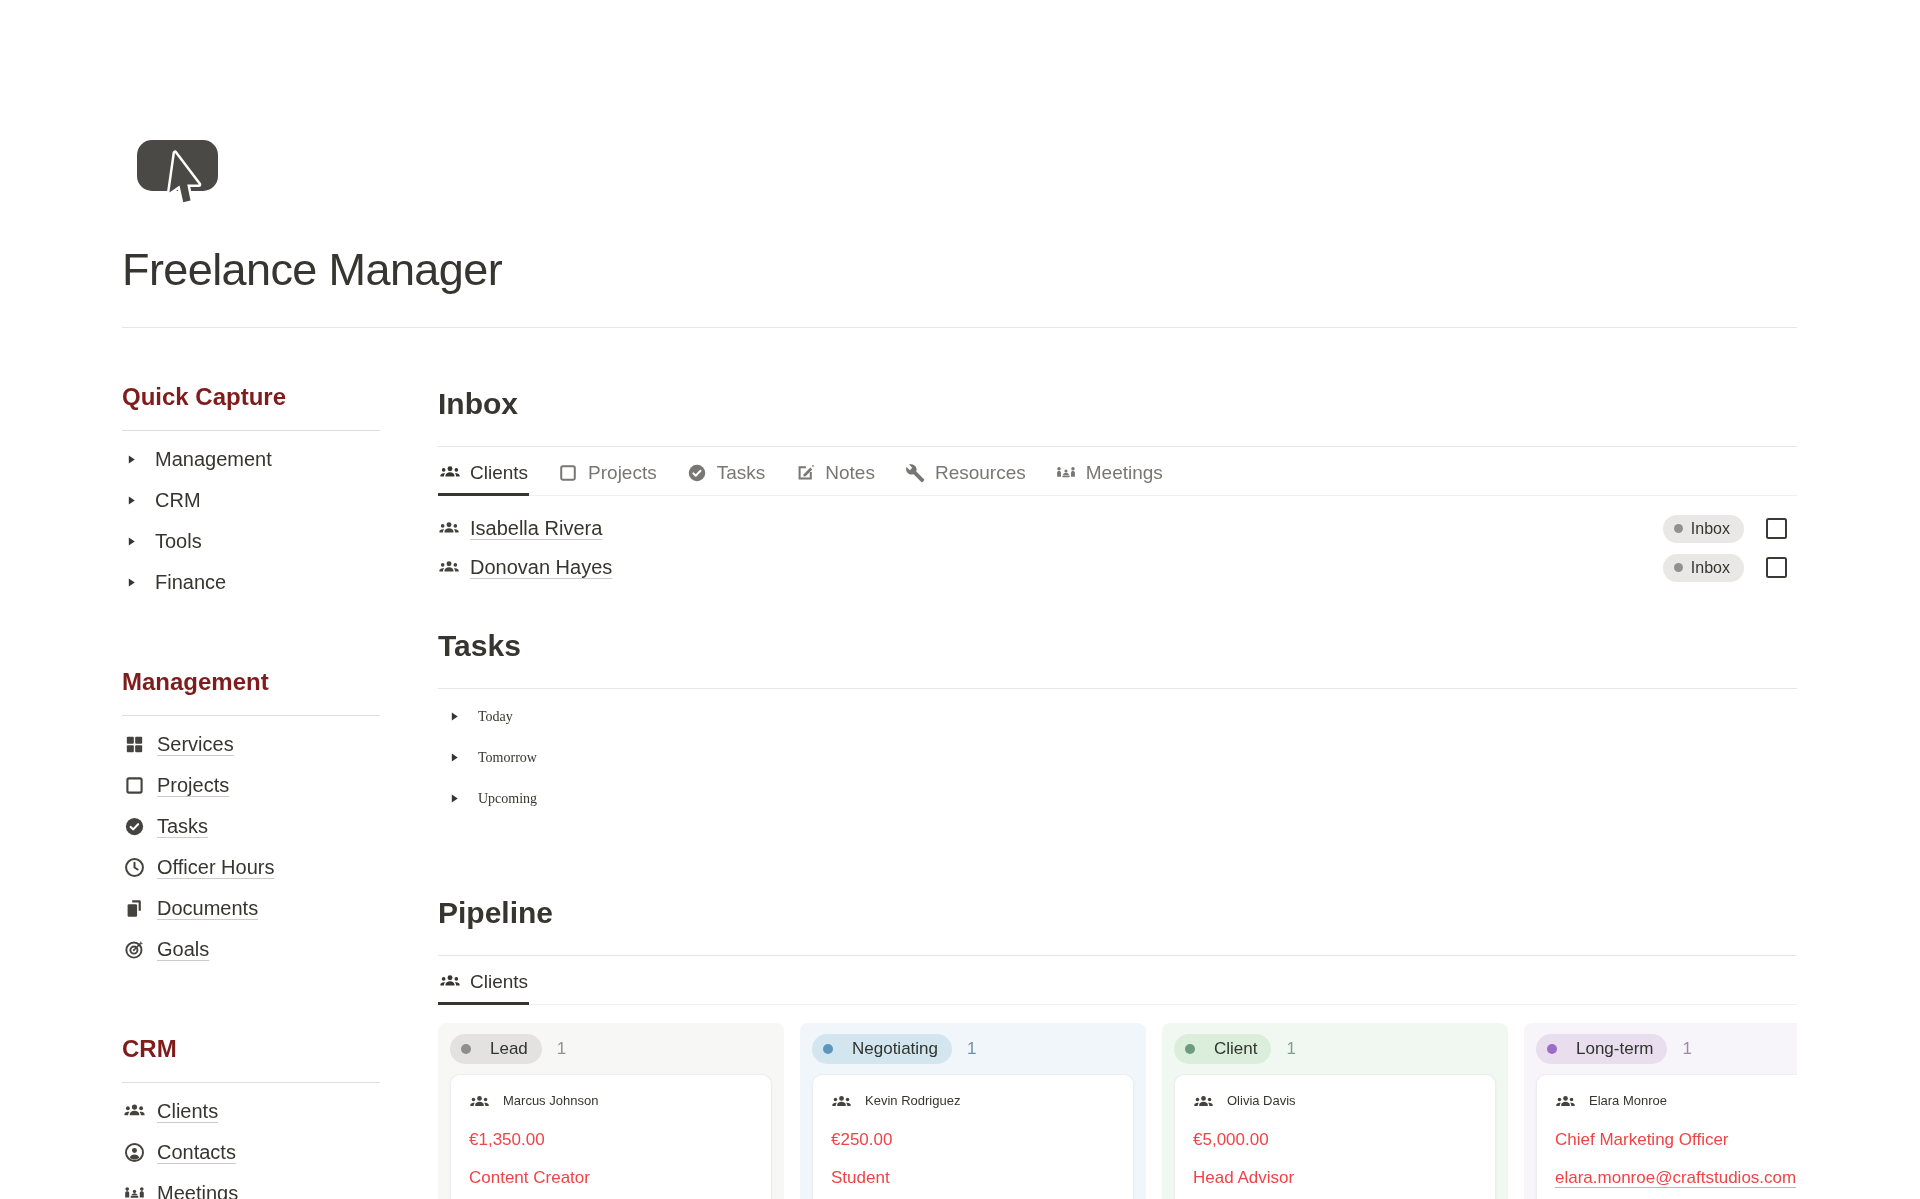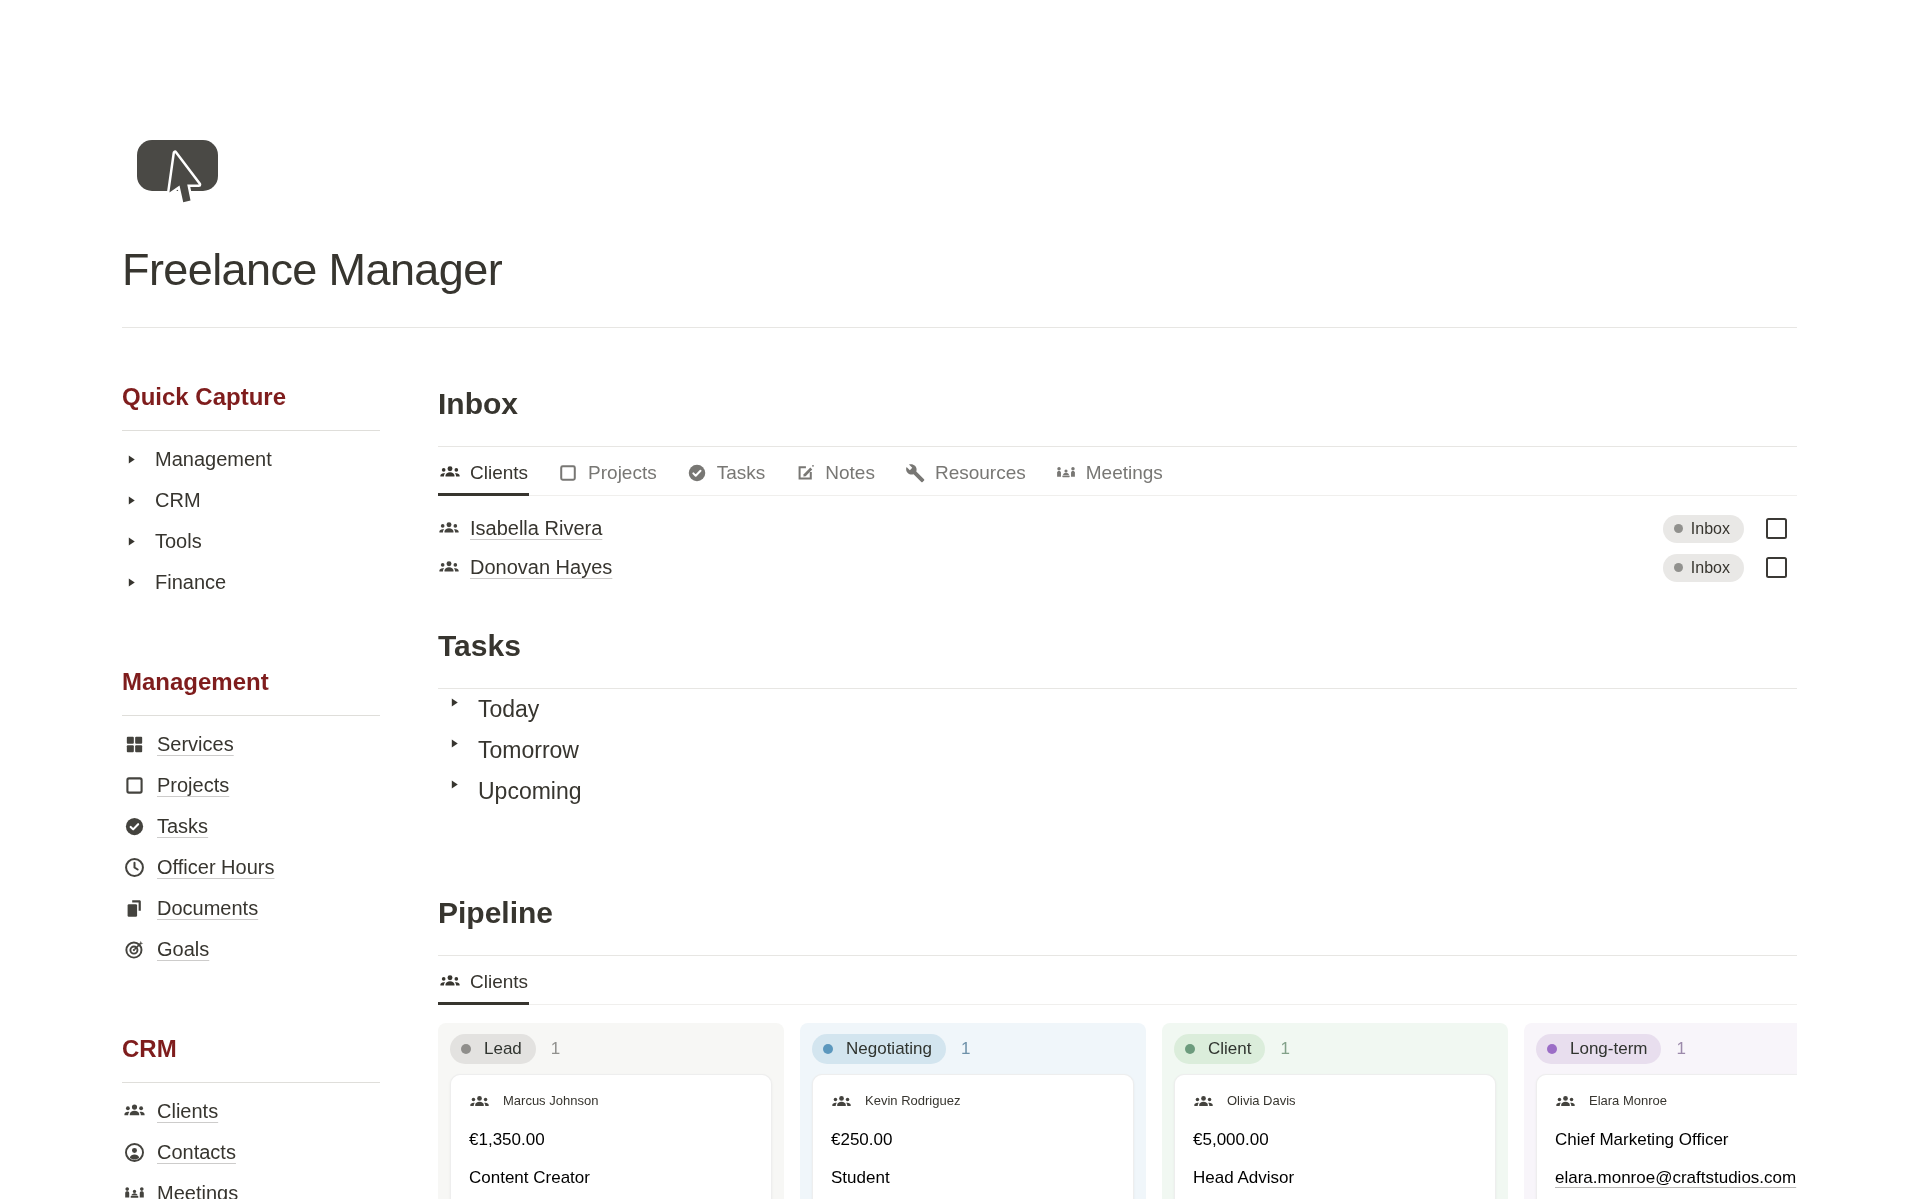--- a/index.html
+++ b/index.html
@@ -53,39 +53,39 @@
               text-decoration-color:rgba(55,53,47,0.25); text-underline-offset:4px; cursor:pointer; }
   .row-spacer { flex:1; }
   .tag-pill { display:flex; align-items:center; height:28px; border-radius:14px;
               background:var(--bg,#E9E8E6); padding:0 14px 0 11px; gap:8px; font-size:16px; color:#37352F; }
   .tag-dot { width:9px; height:9px; border-radius:50%; background:var(--dot,#91918E); }
   .checkbox { width:21px; height:21px; border:2px solid #3B3935; border-radius:2.5px;
               margin-left:22px; margin-right:10px; background:#fff; cursor:pointer; flex:none; }
 
   .tasks-section { margin-top:41px; }
   .toggle-rows { padding-top:7px; }
-  .toggle-row { display:flex; height:41px; font-size:23px; padding-left:10px; cursor:pointer; }
+  .toggle-row { display:flex; align-items:center; height:41px; font-size:14px; padding-left:10px; cursor:pointer;font-family:Liberation Serif, serif; }
   .toggle-row .tri { width:13px; height:13px; margin-right:17px; color:#37352F; flex:none; }
 
   .pipeline-section { margin-top:76px; }
 
   .board { display:flex; gap:16px; margin-top:18px; width:1359px; overflow:hidden; }
   .board-col { flex:none; width:346px; border-radius:8px; background:var(--col-bg,#F7F7F5); padding:11px 12px 12px 12px; }
   .col-header { display:flex; align-items:center; }
   .status-pill { display:flex; align-items:center; height:30px; border-radius:15px;
-                 background:var(--pill-bg,#E3E2E0); padding:0 14px 0 11px; gap:13px;
+                 background:var(--pill-bg,#E3E2E0); padding:0 14px 0 11px; gap:19px;
                  font-size:17px; font-weight:500; color:#30342F; }
   .status-dot { width:10px; height:10px; border-radius:50%; background:var(--dot,#8F8E8B); }
   .col-count { margin-left:15px; font-size:17px; color:var(--count,#91918E); }
   .card { margin-top:10px; background:#fff; border-radius:10px;
           border:1px solid rgba(15,15,15,0.07); box-shadow:0 1px 3px rgba(15,15,15,0.05);
           padding:14px 18px 20px 18px; height:320px; cursor:pointer; }
   .card-name { display:flex; align-items:flex-end; gap:13px; font-size:13px; font-weight:500; line-height:24px; }
   .card-icon { width:21px; height:21px; color:#44433E; flex:none; }
-  .card-field { margin-top:16px; font-size:17px; line-height:22px; color:#000000; }
+  .card-field { margin-top:16px; font-size:17px; line-height:22px; color:#ef4444; }
   .card-field.email { text-decoration:underline; text-decoration-thickness:1px;
                       text-decoration-color:rgba(55,53,47,0.35); text-underline-offset:3.5px; cursor:pointer; }
 </style>
 </head>
 <body>
 
 <div class="page-header">
   <div class="page-icon">
     <svg viewBox="0 0 88 80">
       <rect x="3" y="2" width="81" height="51" rx="15" fill="#4A4945"></rect>

